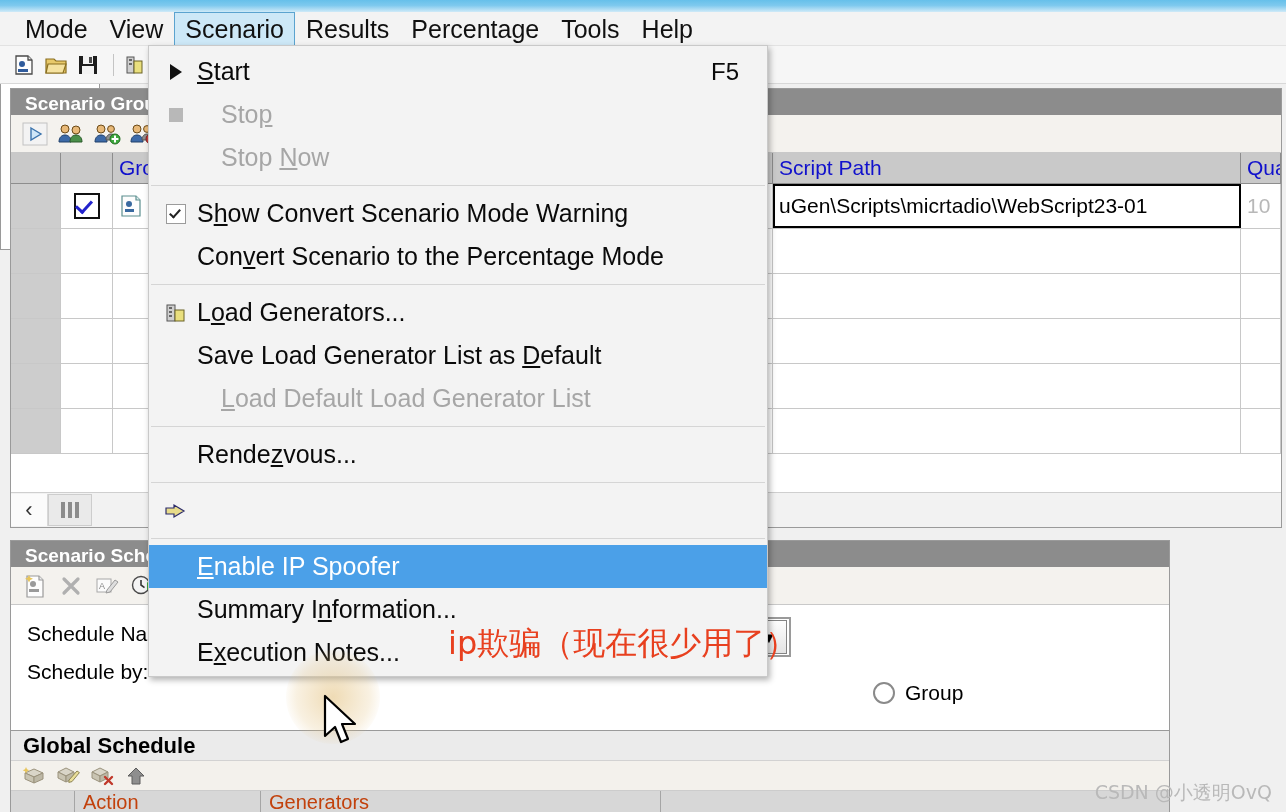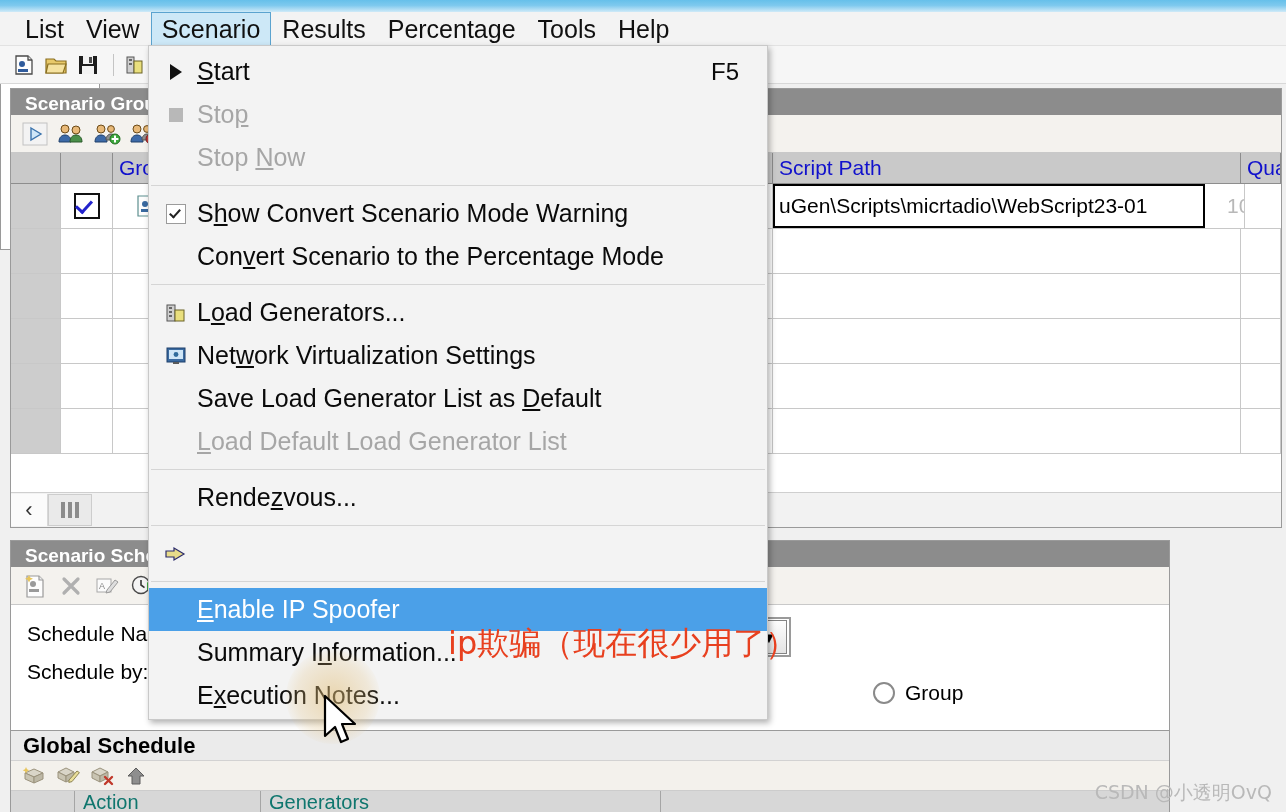--- a/index.html
+++ b/index.html
@@ -133,21 +133,21 @@
     cursor: default;
   }
   .grid-row {
     display: flex; height: 44px;
     border-bottom: 1px solid #c8c8c8;
   }
   .gr-cell {
     border-right: 1px solid #c8c8c8;
     box-sizing: border-box;
     display: flex; align-items: center;
-    padding-left: 22px;
+    padding-left: 6px;
     font-size: 21px;
     color: #000;
     overflow: hidden;
     white-space: nowrap;
     background: #ffffff;
   }
   .gr-cell.rowhead { background: #cdcdcd; }
   .gr-cell.pathcell {
     border: 2px solid #000;
     background: #fff;
@@ -270,21 +270,21 @@
   }
   .gs-grid-header {
     display: flex; height: 22px;
     background: #d7d7d7;
   }
   .gs-gh {
     border-right: 1px solid #a5a5a5;
     box-sizing: border-box;
     display: flex; align-items: center;
     padding-left: 8px;
-    font-size: 20px; color: #0f766e;
+    font-size: 20px; color: #c2410c;
     white-space: nowrap;
     overflow: hidden;
   }
 
   
   #right-mini-panel {
     left: 1182px; top: 562px;
     width: 100px; height: 250px;
     background: #ffffff;
     border: 1px solid #9a9a9a;
@@ -314,21 +314,21 @@
   .mi {
     position: relative;
     display: flex; align-items: center;
     height: 43px;
     padding-left: 10px;
     font-size: 25px;
     color: #0a0a0a;
     white-space: nowrap;
     cursor: default;
   }
-  .mi.disabled { color: #a6a6a6; }
+  .mi.disabled { color: #a6a6a6; gap: 24px; }
   .mi.selected {
     background: #4ba0e8;
     color: #ffffff;
   }
   .mi .mi-icon {
     width: 34px; min-width: 34px;
     display: flex; align-items: center; justify-content: center;
   }
   .mi .mi-label { padding-left: 4px; }
   .mi .mi-accel {
@@ -417,21 +417,21 @@
   }
 </style>
 </head>
 <body>
 
 <div id="app">
 
   <div class="titlebar"></div>
 
   <div class="menubar">
-    <div class="menubar-item">List</div>
+    <div class="menubar-item">Mode</div>
     <div class="menubar-item">View</div>
     <div class="menubar-item active">Scenario</div>
     <div class="menubar-item">Results</div>
     <div class="menubar-item">Percentage</div>
     <div class="menubar-item">Tools</div>
     <div class="menubar-item">Help</div>
   </div>
 
   <div class="toolbar">
     <div class="tb-btn">
@@ -522,21 +522,21 @@
         </div>
         <div class="gr-cell" style="width:660px">
           <svg width="26" height="24" viewBox="0 0 26 24" style="margin-right:4px;flex:none">
             <path d="M3 2h14l4 4v16H3z" fill="#fdfdfd" stroke="#5d8f8f" stroke-width="1.2"></path>
             <path d="M17 2v4h4" fill="#dfeeee" stroke="#5d8f8f" stroke-width="1.2"></path>
             <circle cx="10" cy="10" r="3" fill="#3a6aa0"></circle>
             <rect x="6" y="15" width="9" height="3" fill="#3a6aa0"></rect>
           </svg>
           <span>WebScript23-01</span>
         </div>
-        <div class="gr-cell pathcell" style="width:432px">uGen\Scripts\micrtadio\WebScript23-01</div>
+        <div class="gr-cell pathcell" style="width:468px">uGen\Scripts\micrtadio\WebScript23-01</div>
         <div class="gr-cell" style="width:40px;color:#b8b8b8">10</div>
       </div>
 
       <div class="grid-row">
         <div class="gr-cell rowhead" style="width:50px"></div>
         <div class="gr-cell" style="width:52px"></div>
         <div class="gr-cell" style="width:660px"></div>
         <div class="gr-cell" style="width:468px"></div>
         <div class="gr-cell" style="width:40px"></div>
       </div>
@@ -740,31 +740,20 @@
           <rect x="2" y="3" width="8" height="16" fill="#cfcfcf" stroke="#555" stroke-width="1"></rect>
           <rect x="10" y="8" width="9" height="11" fill="#e9df7d" stroke="#6a6326" stroke-width="1"></rect>
           <rect x="4" y="5" width="3" height="2" fill="#666"></rect>
           <rect x="4" y="9" width="3" height="2" fill="#666"></rect>
           <rect x="4" y="13" width="3" height="2" fill="#666"></rect>
         </svg>
       </span>
       <span class="mi-label">L<span class="u">o</span>ad Generators...</span>
     </div>
     <div class="mi">
-      <span class="mi-icon">
-        <svg width="22" height="22" viewBox="0 0 22 22">
-          <rect x="2" y="3" width="18" height="14" fill="#3a6aa0" stroke="#1d3f6b"></rect>
-          <rect x="4" y="5" width="14" height="9" fill="#cfe6f7"></rect>
-          <rect x="8" y="17" width="6" height="2" fill="#5a5a5a"></rect>
-          <circle cx="11" cy="9.5" r="2.4" fill="#2f6b9c"></circle>
-        </svg>
-      </span>
-      <span class="mi-label">Net<span class="u">w</span>ork Virtualization Settings</span>
-    </div>
-    <div class="mi">
       <span class="mi-icon"></span>
       <span class="mi-label">Save Load Generator List as <span class="u">D</span>efault</span>
     </div>
     <div class="mi disabled">
       <span class="mi-icon"></span>
       <span class="mi-label"><span class="u">L</span>oad Default Load Generator List</span>
     </div>
 
     <div class="mi-sep"></div>
 

